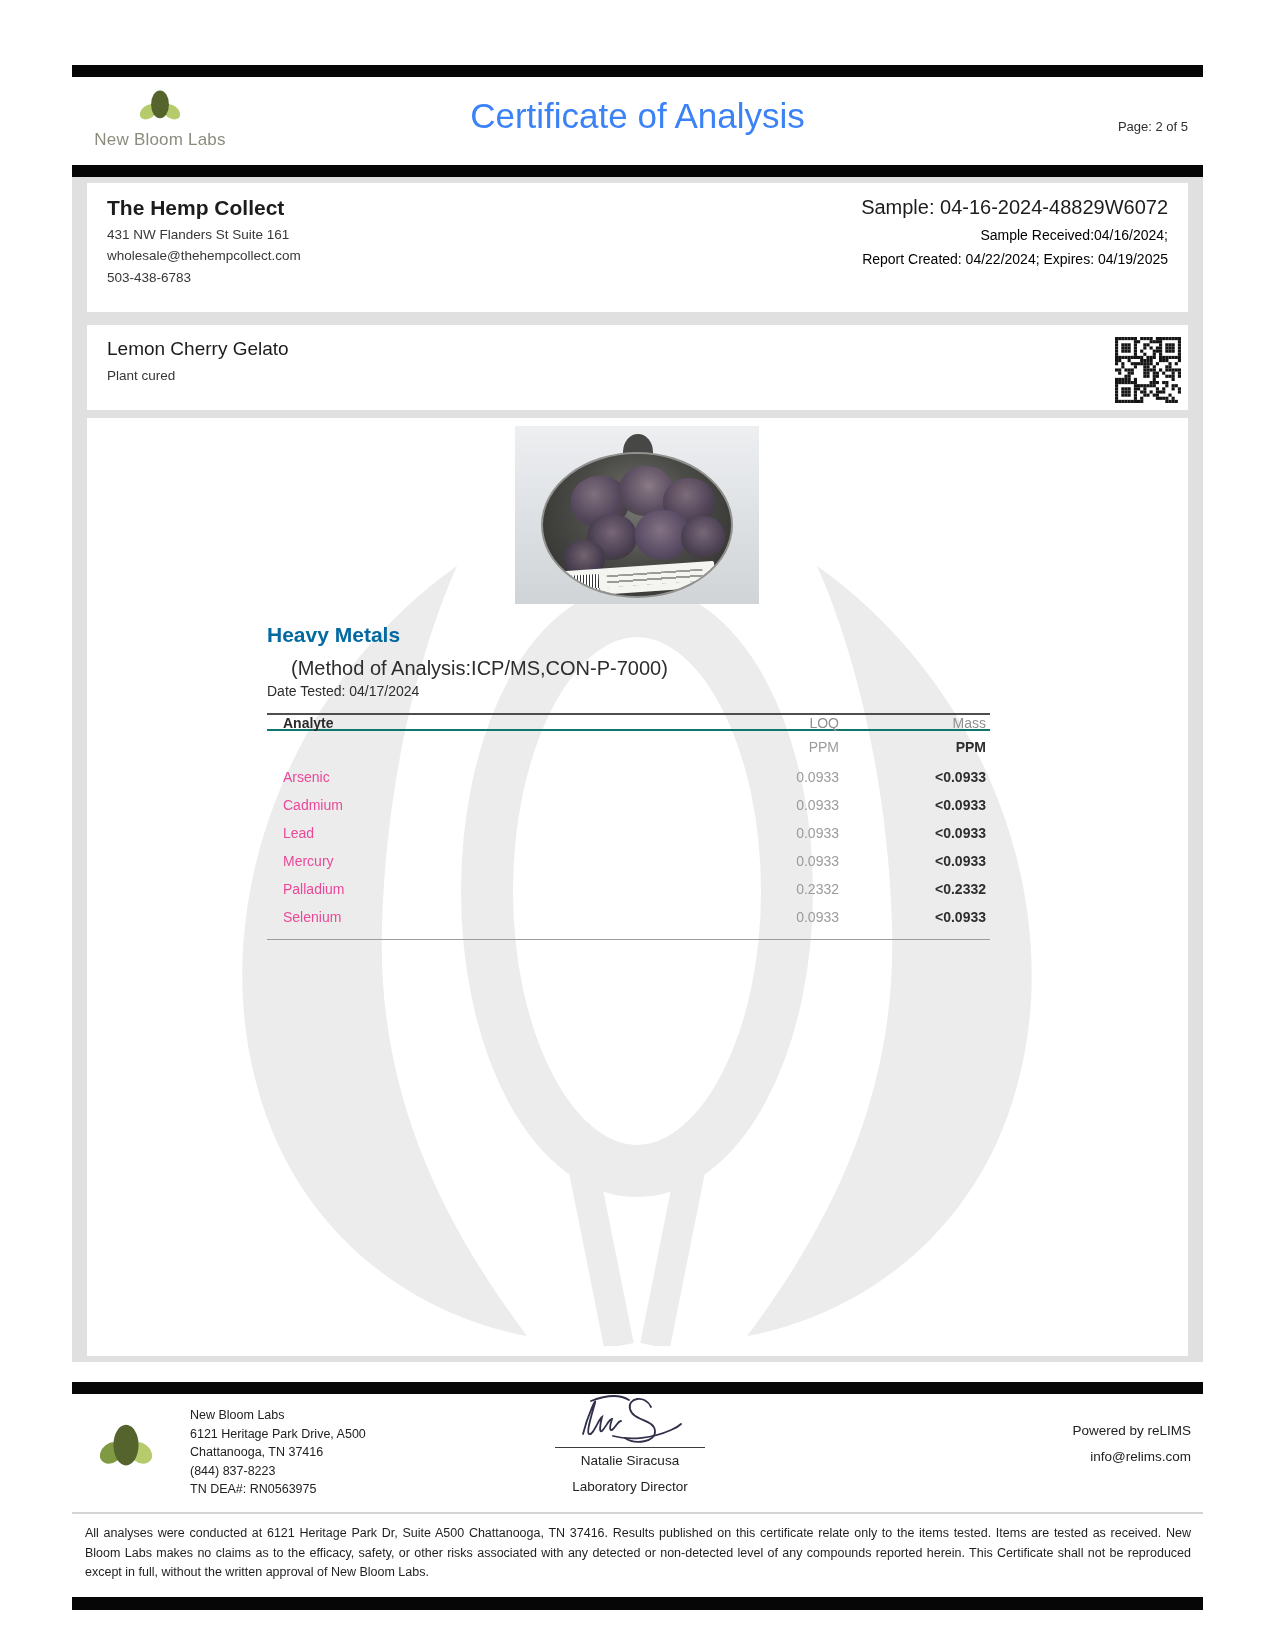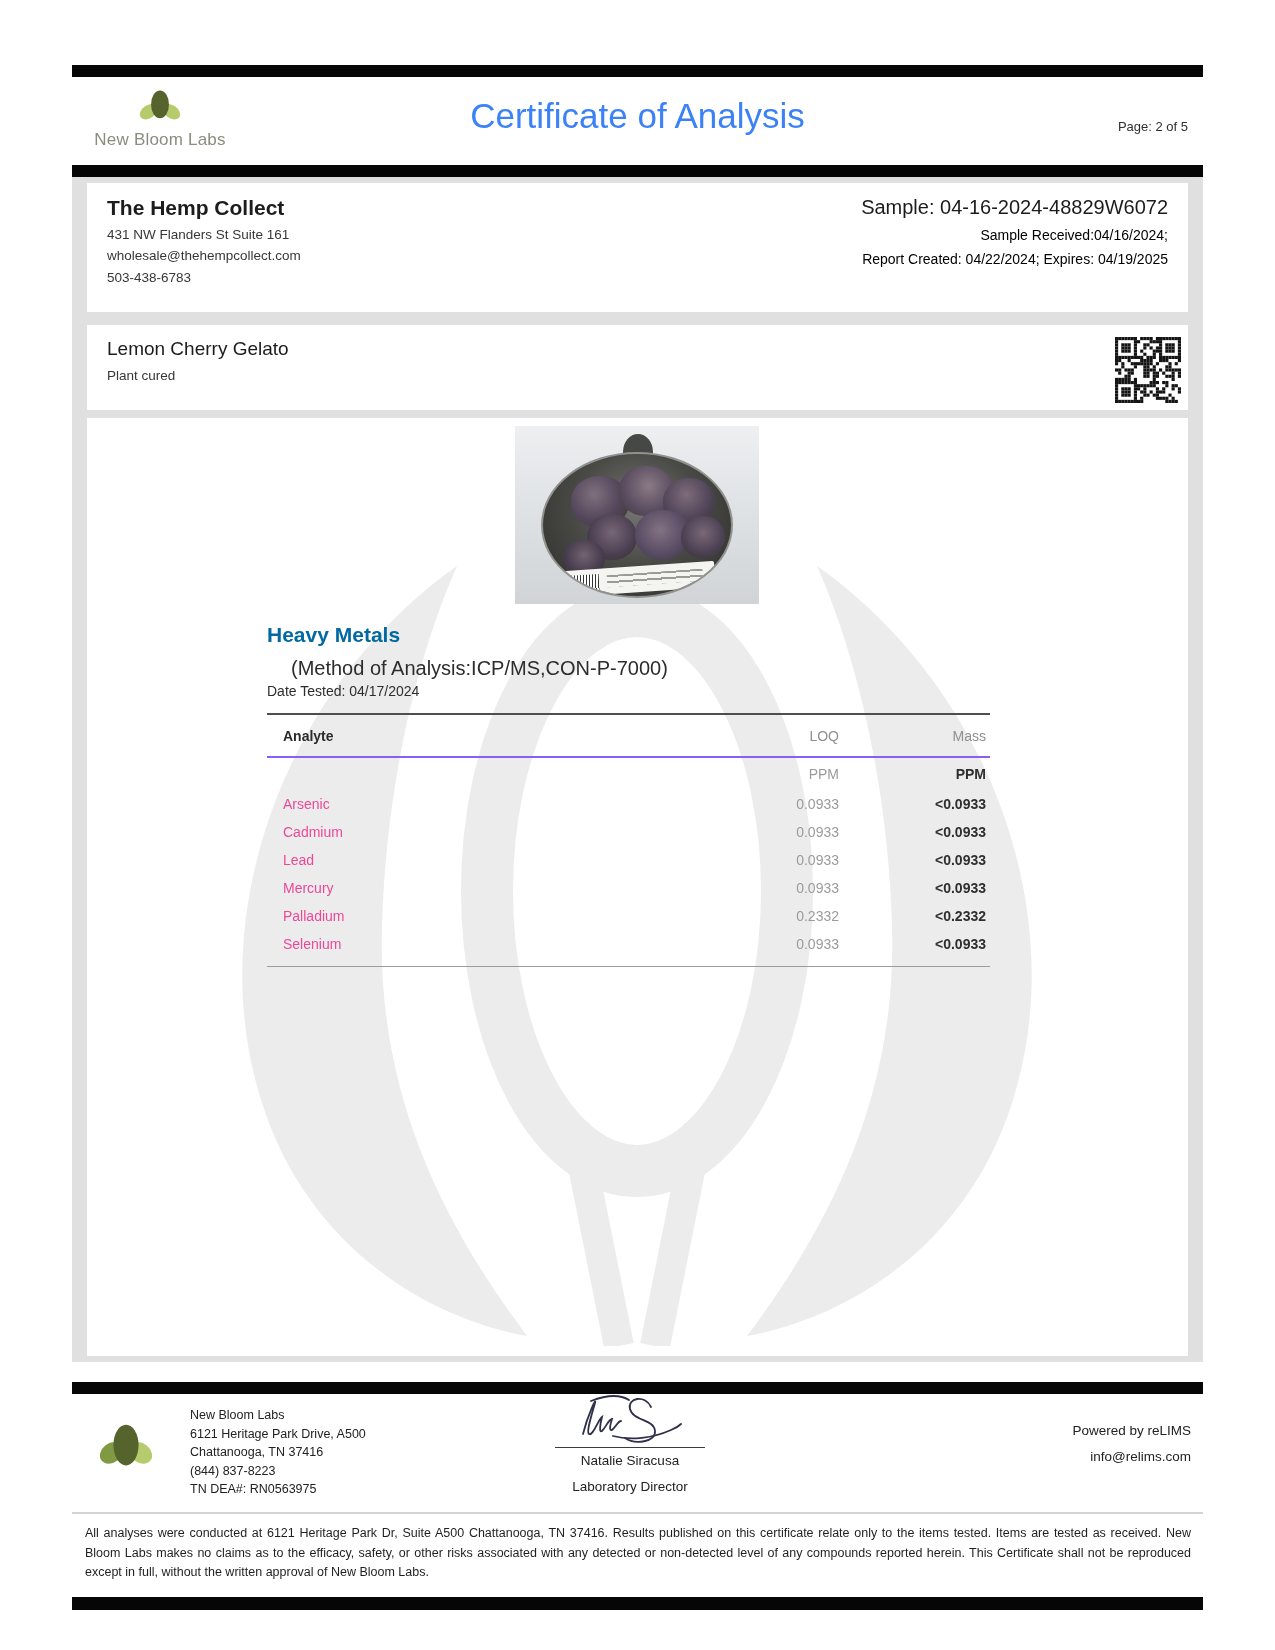--- a/index.html
+++ b/index.html
@@ -57,21 +57,21 @@
   .tin-label::after { content:""; position:absolute; left:42px; top:7px; width:96px; height:12px;
      background:repeating-linear-gradient(180deg,#9a9a96 0 2px,#f4f4f1 2px 6px); }
 
   .section-title { left:180px; top:205px; font-size:21px; font-weight:700; color:#0369a1; }
   .section-method { left:180px; top:239px; font-size:20px; color:#2d2d2d;margin-left:24px; }
   .section-date { left:180px; top:265px; font-size:14px; color:#2d2d2d; }
 
   
   .tbl { left:180px; top:295px; width:723px; border-top:2px solid #4e4e4e; font-size:14px; }
   .trow, .thead, .tunits { display:grid; grid-template-columns:426px 150px 147px; align-items:center; }
-  .thead { height:43px; border-bottom:2px solid #8b5cf6; }
+  .thead { height:16px; border-bottom:2px solid #0f766e; }
   .tunits { height:32px; }
   .trow { height:28px; }
   .tbody { padding-bottom:8px; border-bottom:1px solid #9c9c9c; }
   .c { padding-left:16px; }
   .cr { text-align:right; padding-right:4px; }
   .h-analyte { font-weight:700; color:#2b2b2b; }
   .h-gray { color:#8f8f8f; }
   .v-analyte { color:#ec4899; }
   .v-loq { color:#9b9b9b; }
   .v-mass { color:#2e2e2e; font-weight:700; }

